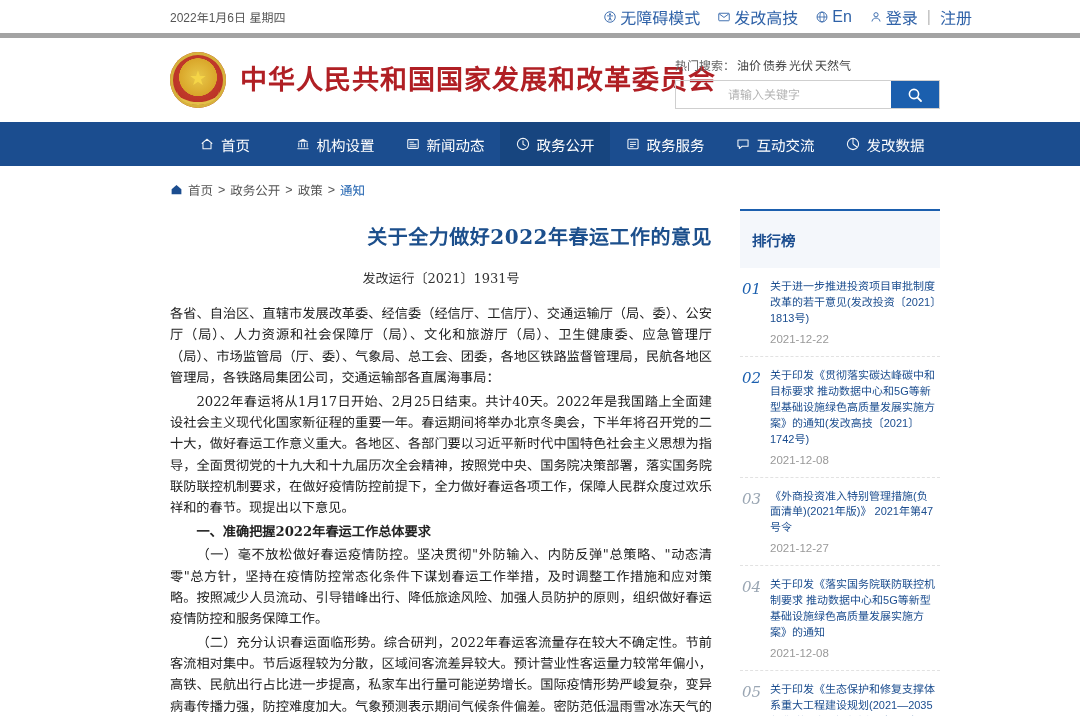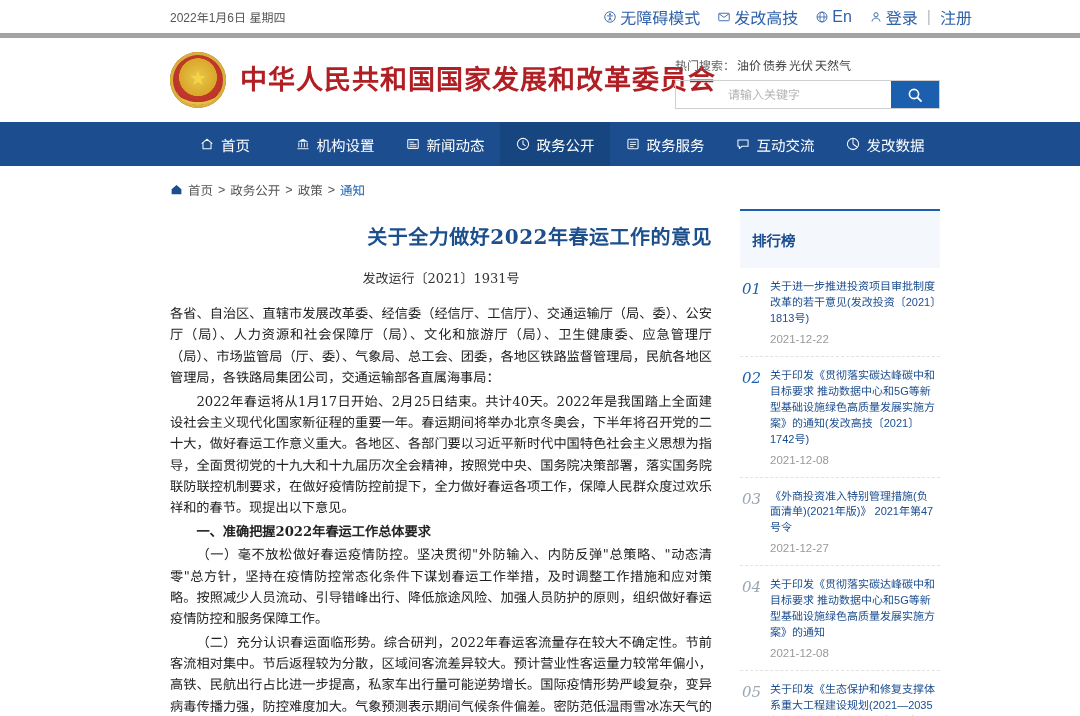--- a/index.html
+++ b/index.html
@@ -427,21 +427,21 @@
           <div class="rank-num">03</div>
           <div class="rank-body">
             <a class="rank-title" href="#">《外商投资准入特别管理措施(负面清单)(2021年版)》 2021年第47号令</a>
             <div class="rank-date">2021-12-27</div>
           </div>
         </div>
 
         <div class="rank-item">
           <div class="rank-num">04</div>
           <div class="rank-body">
-            <a class="rank-title" href="#">关于印发《贯彻落实碳达峰碳中和目标要求 推动数据中心和5G等新型基础设施绿色高质量发展实施方案》的通知</a>
+            <a class="rank-title" href="#">关于印发《落实国务院联防联控机制要求 推动数据中心和5G等新型基础设施绿色高质量发展实施方案》的通知</a>
             <div class="rank-date">2021-12-08</div>
           </div>
         </div>
 
         <div class="rank-item">
           <div class="rank-num">05</div>
           <div class="rank-body">
             <a class="rank-title" href="#">关于印发《生态保护和修复支撑体系重大工程建设规划(2021—2035年)》的通知(发改农经〔2021〕1812号)</a>
 
           </div>

